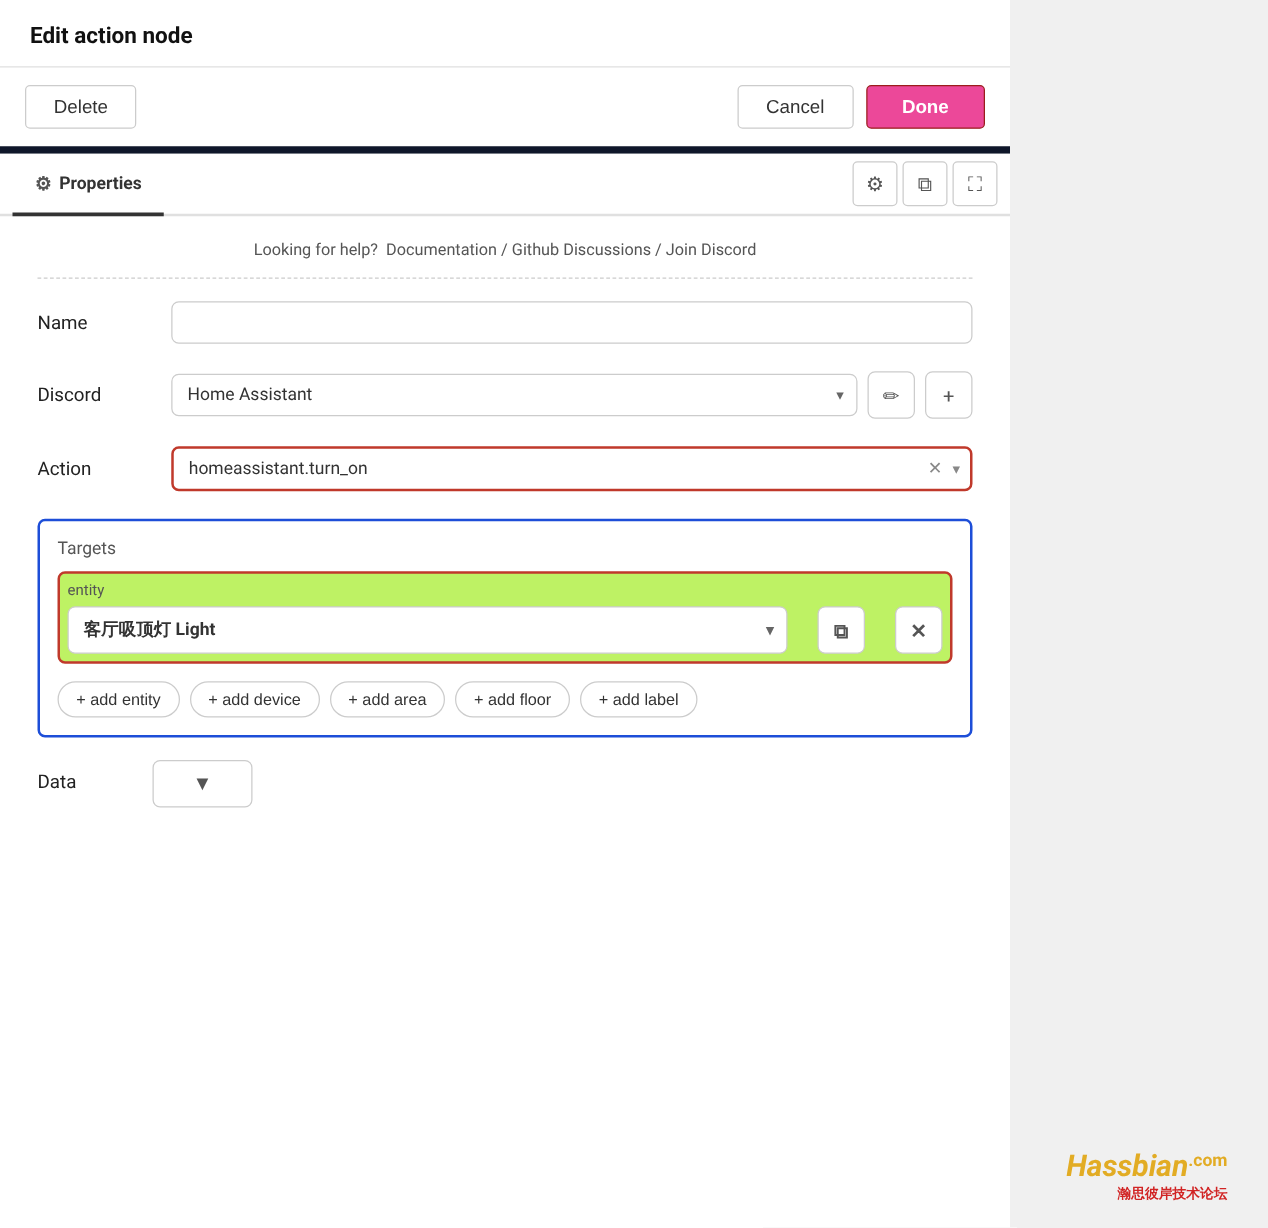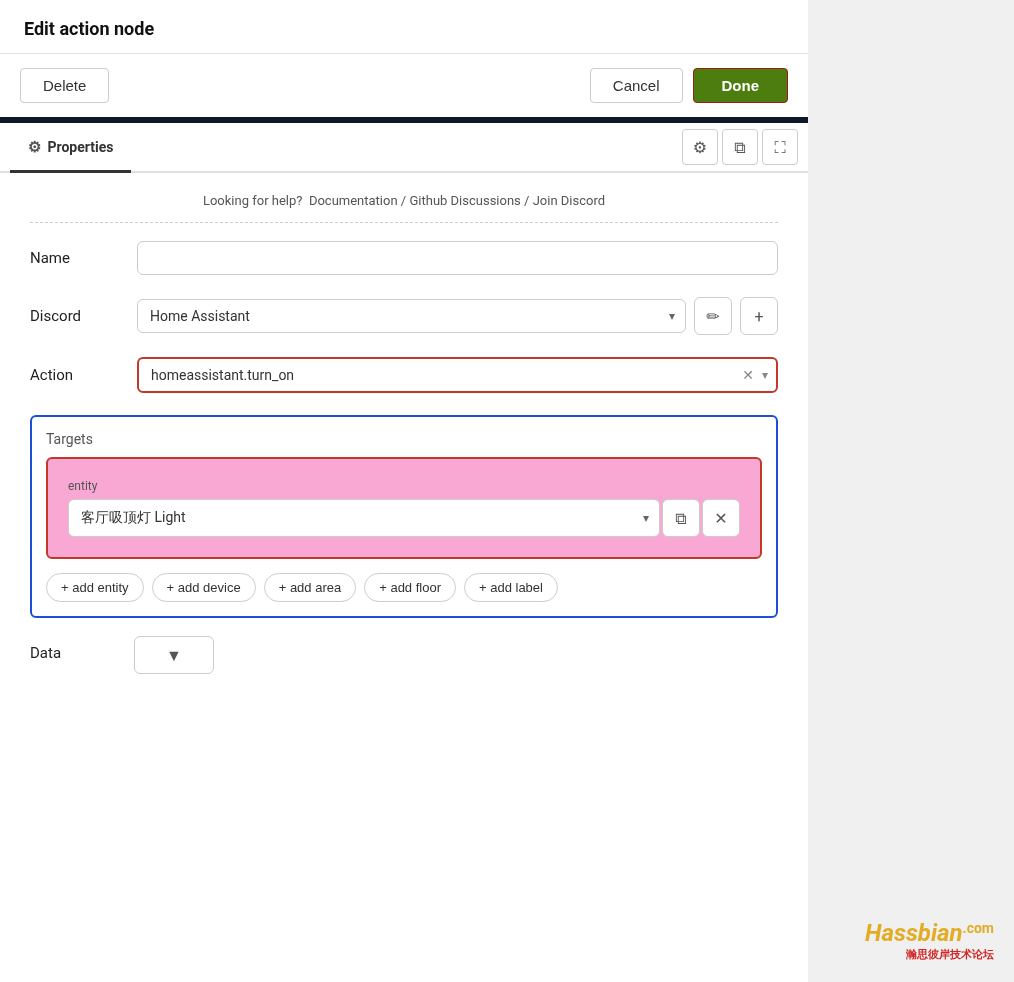--- a/index.html
+++ b/index.html
@@ -41,21 +41,21 @@
     .btn {
       padding: 8px 22px;
       border-radius: 4px;
       font-size: 15px;
       cursor: pointer;
       border: 1px solid #ccc;
       background: #fff;
       color: #333;
     }
     .btn-done {
-      background: #4d7c0f;
+      background: #ec4899;
       color: #fff;
       border-color: #9b1c1c;
       font-weight: 600;
       padding: 8px 28px;
     }
 
     
     .tabs-bar {
       display: flex;
       align-items: stretch;
@@ -239,32 +239,33 @@
     .targets-label {
       font-size: 14px;
       color: #555;
       margin-bottom: 10px;
     }
 
     
     .entity-block {
       border: 2px solid #c0392b;
       border-radius: 6px;
-      padding: 20px;
-      background: #f9a8d4;
+      padding: 6px;
+      background: #bef264;
     }
     .entity-type {
       font-size: 12px;
       color: #555;
       margin-bottom: 6px;
     }
     .entity-row {
       display: flex;
       align-items: center;
-      gap: 2px;
+      gap: 24px;
+      font-weight: bold;
     }
     .entity-select {
       flex: 1;
       position: relative;
       border: 1px solid #ccc;
       border-radius: 6px;
       background: #fff;
       display: flex;
       align-items: center;
       padding: 9px 36px 9px 12px;
@@ -295,21 +296,21 @@
       background: #fff;
       font-size: 13px;
       color: #333;
       cursor: pointer;
     }
 
     
     .data-row {
       display: flex;
       align-items: flex-start;
-      gap: 14px;
+      gap: 2px;
       margin-top: 10px;
     }
     .data-label {
       width: 90px;
       font-size: 15px;
       color: #222;
       padding-top: 8px;
     }
     .data-dropdown-btn {
       width: 80px;
@@ -322,21 +323,21 @@
       justify-content: center;
       cursor: pointer;
       font-size: 16px;
       color: #555;
     }
 
     
     .watermark {
       position: fixed;
       bottom: 20px;
-      right: 20px;
+      right: 32px;
       font-size: 22px;
       font-weight: 700;
       color: #e0a000;
       opacity: 0.85;
     }
     .watermark-sub {
       font-size: 11px;
       color: #c00;
       text-align: right;
     }

